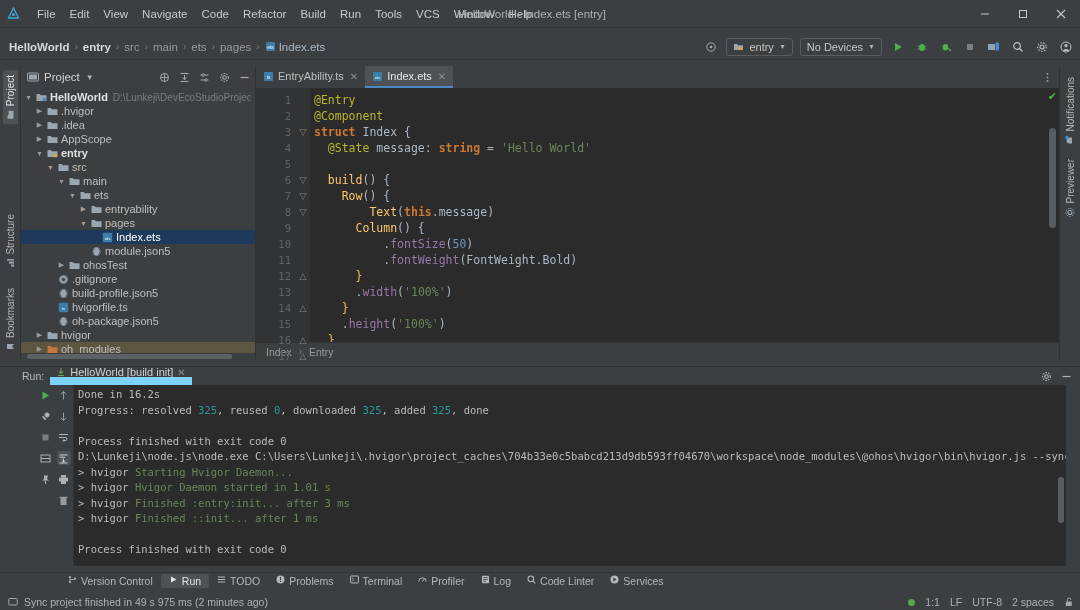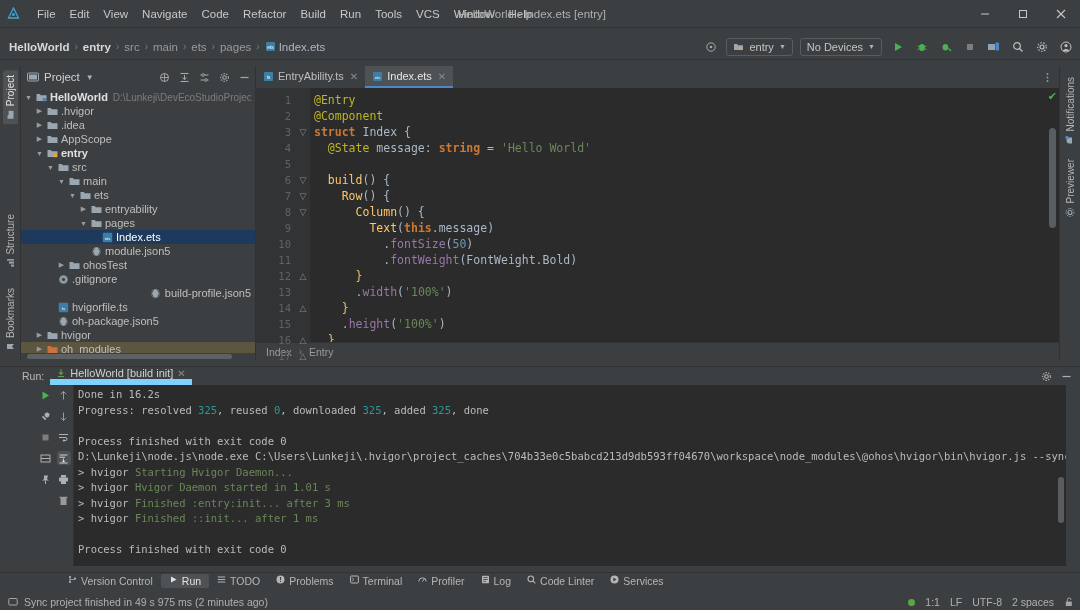--- a/index.html
+++ b/index.html
@@ -144,21 +144,21 @@
     width:21px; flex:0 0 21px; background:#3c3f41; border-left:1px solid #323232;
     display:flex; flex-direction:column; align-items:center; padding-top:4px; gap:4px;
   }
 
   
   .runpanel { flex: 0 0 200px; display:flex; flex-direction:column; background:#3c3f41; border-top:1px solid #323232; min-height:0;}
   .run-head { height:18px; flex:0 0 18px; display:flex; align-items:center; padding-left:4px; gap:0; }
   .run-label { font-size:10.5px; color:#b9b9b9; padding:0 6px 0 18px;}
   .run-tab {
     display:flex; align-items:center; gap:4px; font-size:11px; color:#d0d0d0;
-    padding: 0 6px; border-bottom:6px solid #7dd3fc; height:18px;
+    padding: 0 6px; border-bottom:8px solid #7dd3fc; height:18px;
   }
   .run-tab .x { color:#8a8a8a; font-size:10px;}
   .run-head-right { margin-left:auto; display:flex; align-items:center; gap:9px; padding-right:8px; }
   .run-body { flex:1 1 auto; display:flex; min-height:0;margin-left:36px; }
   .run-rail {
     width:18px; flex:0 0 18px; background:#3c3f41; display:flex; flex-direction:column;
     align-items:center; padding-top:3px; gap:7px;
   }
   .run-rail2 {
     width:20px; flex:0 0 20px; background:#3c3f41; display:flex; flex-direction:column;
@@ -548,21 +548,21 @@
           <div class="trow" style="padding-left: 24px;">
             <span class="arrow"></span>
             <span class="fico">
               <svg width="11" height="11" viewBox="0 0 11 11">
                 <circle cx="5.5" cy="5.5" r="4.3" fill="#8c9aa4"></circle>
                 <circle cx="5.5" cy="5.5" r="1.6" fill="#3c3f41"></circle>
               </svg>
             </span>
             <span class="tlabel">.gitignore</span>
           </div>
-          <div class="trow" style="padding-left: 24px; justify-content: flex-end;">
+          <div class="trow" style="padding-left: 24px;">
             <span class="arrow"></span>
             <span class="fico">
               <svg width="11" height="11" viewBox="0 0 11 11">
                 <circle cx="5.5" cy="5.5" r="4.3" fill="#9aa7b0"></circle>
                 <path d="M3.6 2.6 a2.6 3 0 0 0 0 5.8" fill="none" stroke="#3c3f41" stroke-width="1"></path>
                 <path d="M7.4 2.6 a2.6 3 0 0 1 0 5.8" fill="none" stroke="#3c3f41" stroke-width="1"></path>
               </svg>
             </span>
             <span class="tlabel">build-profile.json5</span>
           </div>
@@ -694,22 +694,22 @@
             <div class="fold">△</div>
           </div>
         <div class="code">
             <div class="cl"><span class="k-ann">@Entry</span></div>
             <div class="cl"><span class="k-ann">@Component</span></div>
             <div class="cl"><span class="k-kw">struct </span><span class="k-cls">Index </span><span class="k-brace">{</span></div>
             <div class="cl"><span class="k-ann">  @State </span><span class="k-pl">message</span><span class="k-brace">: </span><span class="k-kw">string</span><span class="k-brace"> = </span><span class="k-str">'Hello World'</span></div>
             <div class="cl"><span class="k-pl"></span></div>
             <div class="cl"><span class="k-fn">  build</span><span class="k-brace">() {</span></div>
             <div class="cl"><span class="k-fn">    Row</span><span class="k-brace">() {</span></div>
+            <div class="cl"><span class="k-fn">        Text</span><span class="k-brace">(</span><span class="k-kw">this</span><span class="k-pl">.message</span><span class="k-brace">)</span></div>
             <div class="cl"><span class="k-fn">      Column</span><span class="k-brace">() {</span></div>
-            <div class="cl"><span class="k-fn">        Text</span><span class="k-brace">(</span><span class="k-kw">this</span><span class="k-pl">.message</span><span class="k-brace">)</span></div>
             <div class="cl"><span class="k-brace">          .</span><span class="k-prop">fontSize</span><span class="k-brace">(</span><span class="k-num">50</span><span class="k-brace">)</span></div>
             <div class="cl"><span class="k-brace">          .</span><span class="k-prop">fontWeight</span><span class="k-brace">(</span><span class="k-pl">FontWeight</span><span class="k-brace">.</span><span class="k-pl">Bold</span><span class="k-brace">)</span></div>
             <div class="cl"><span class="k-mg">      }</span></div>
             <div class="cl"><span class="k-brace">      .</span><span class="k-prop">width</span><span class="k-brace">(</span><span class="k-str">'100%'</span><span class="k-brace">)</span></div>
             <div class="cl"><span class="k-mg">    }</span></div>
             <div class="cl"><span class="k-brace">    .</span><span class="k-prop">height</span><span class="k-brace">(</span><span class="k-str">'100%'</span><span class="k-brace">)</span></div>
             <div class="cl"><span class="k-mg">  }</span></div>
             <div class="cl"><span class="k-brace">}</span></div>
           </div>
         <div class="editor-gap"></div>

